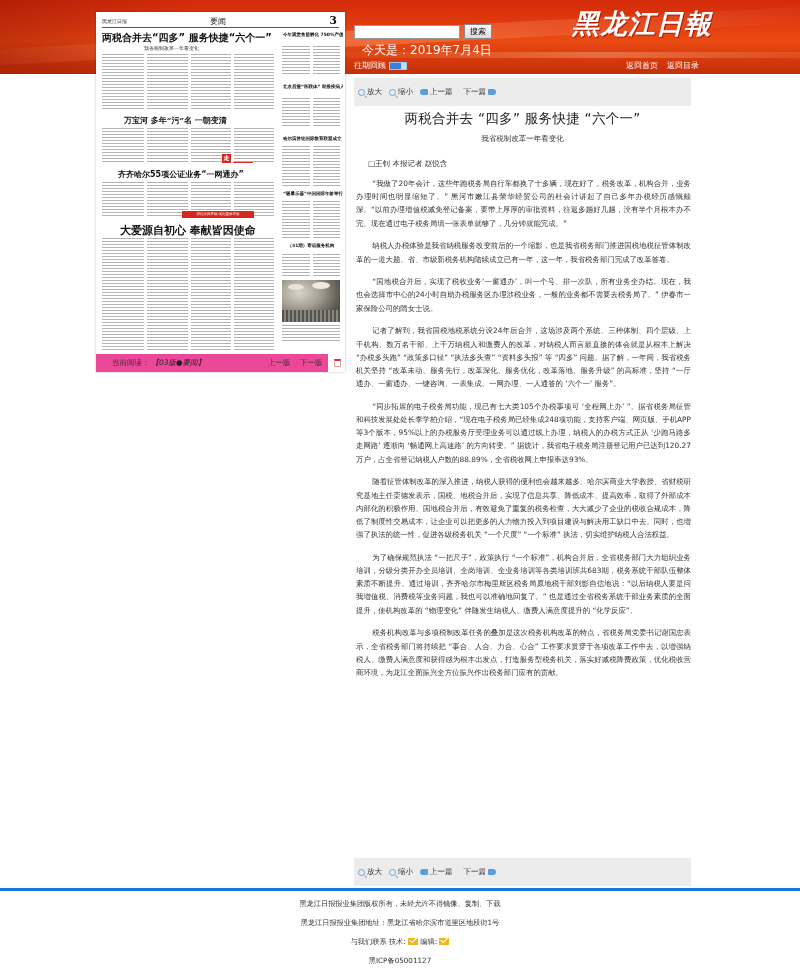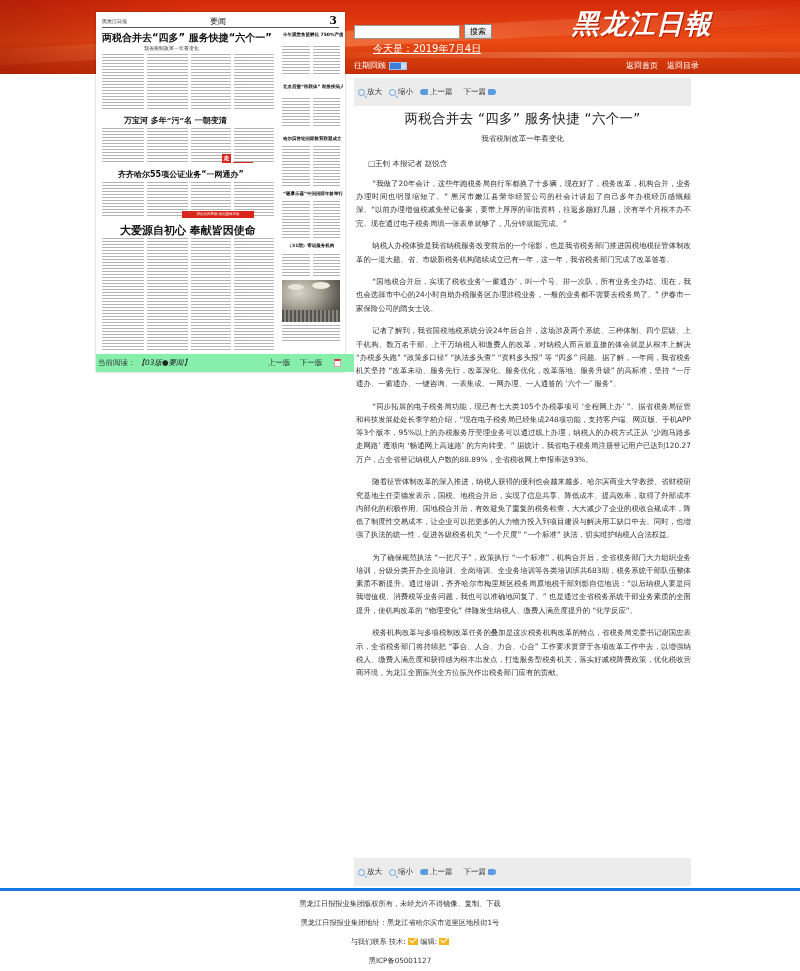--- a/index.html
+++ b/index.html
@@ -25,21 +25,21 @@
     background: linear-gradient(90deg, rgba(120,10,0,0.35), rgba(120,10,0,0));
   }
 
   .search-row { position: absolute; left: 354px; top: 24px; display: flex; align-items: center; }
   .search-input { width: 106px; height: 14px; border: 1px solid #999; background: #fff; font-size: 9px; }
   .search-btn {
     margin-left: 4px; height: 15px; padding: 0 5px; font-size: 8px; color: #000;
     background: linear-gradient(#fafafa, #dcdcdc); border: 1px solid #888; cursor: pointer;
     font-family: "DejaVu Sans", sans-serif;
   }
-  .today { position: absolute; left: 373px; top: 42px; font-size: 10px; color: #fff; text-decoration: underline; }
+  .today { position: absolute; left: 362px; top: 42px; font-size: 12px; color: #fff; }
   .logo {
     position: absolute; left: 572px; top: 6px; font-size: 27px; font-weight: bold; color: #fff;
     font-family: "DejaVu Serif", serif; font-style: italic; letter-spacing: 1px;
     text-shadow: 1px 1px 0 #b01800;
   }
   .nav-row { position: absolute; left: 354px; top: 60px; display: flex; align-items: center; font-size: 8px; color: #fff; }
   .date-select {
     margin-left: 3px; width: 18px; height: 8px; background: #3d7fd6; border: 1px solid #9fc3f0; position: relative;
   }
   .date-select::after { content: ""; position: absolute; right: 0; top: 0; width: 5px; height: 100%; background: #c8dcf5; }
@@ -69,22 +69,22 @@
   .red-tag { position: absolute; background: #d9261c; color: #fff; font-size: 6px; font-weight: bold; text-align: center; }
   .photo {
     position: absolute; background:
       radial-gradient(ellipse at 30% 30%, #d8d4c8 0%, #a8a296 35%, #5e5a52 70%, #3a3833 100%);
   }
   .photo .hat1 { position: absolute; left: 6px; top: 4px; width: 16px; height: 6px; border-radius: 50%; background: #e9e4d6; }
   .photo .hat2 { position: absolute; left: 30px; top: 2px; width: 18px; height: 7px; border-radius: 50%; background: #efeadc; }
   .photo .ground { position: absolute; left: 0; bottom: 0; width: 100%; height: 12px; background: repeating-linear-gradient(90deg,#55534d 0 2px,#8a877e 2px 4px); }
 
   .paper-bar {
-    position: absolute; left: 0; top: 342px; width: 258px; height: 18px; background: #86efac;
-    font-size: 7.5px; color: #333; display: flex; align-items: center; padding-left: 2px;
+    position: absolute; left: 0; top: 342px; width: 232px; height: 18px; background: #ec4899;
+    font-size: 7.5px; color: #333; display: flex; align-items: center; padding-left: 16px;
   }
   .paper-bar .current-label { }
   .paper-bar .current-edition { margin-left: 2px; color: #222; cursor: pointer; font-style: italic; }
   .paper-bar .prev-ed { position: absolute; left: 172px; cursor: pointer; }
   .paper-bar .next-ed { position: absolute; left: 204px; cursor: pointer; }
   .paper-bar .pdf-icon {
     position: absolute; left: 238px; top: 5px; width: 7px; height: 8px; background: #fff; border: 1px solid #e3a0a0;
     border-top: 2px solid #d33;
   }
 

